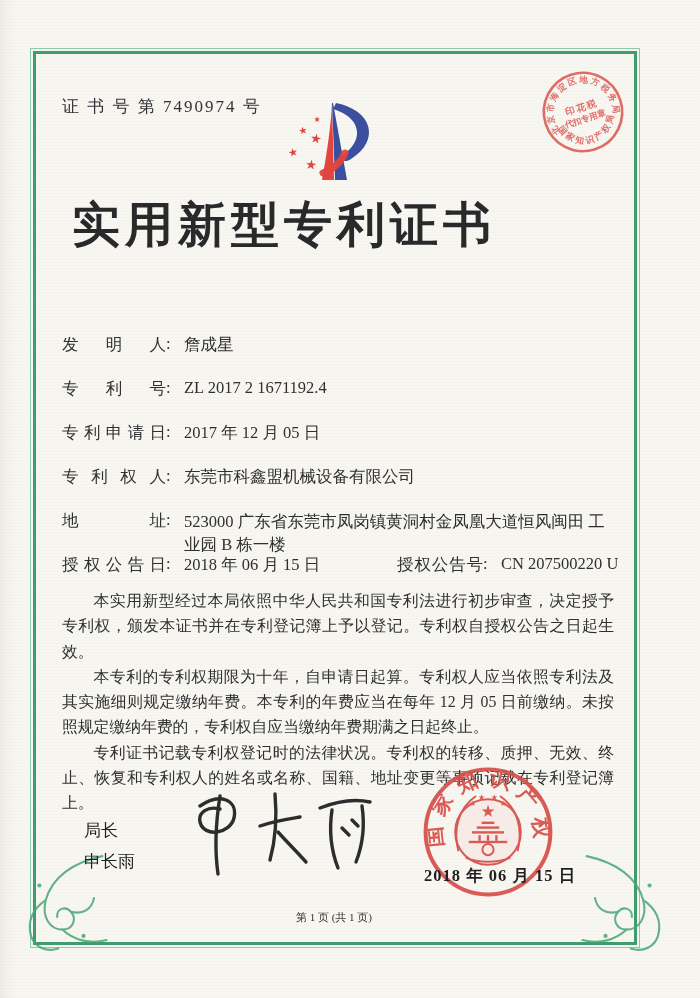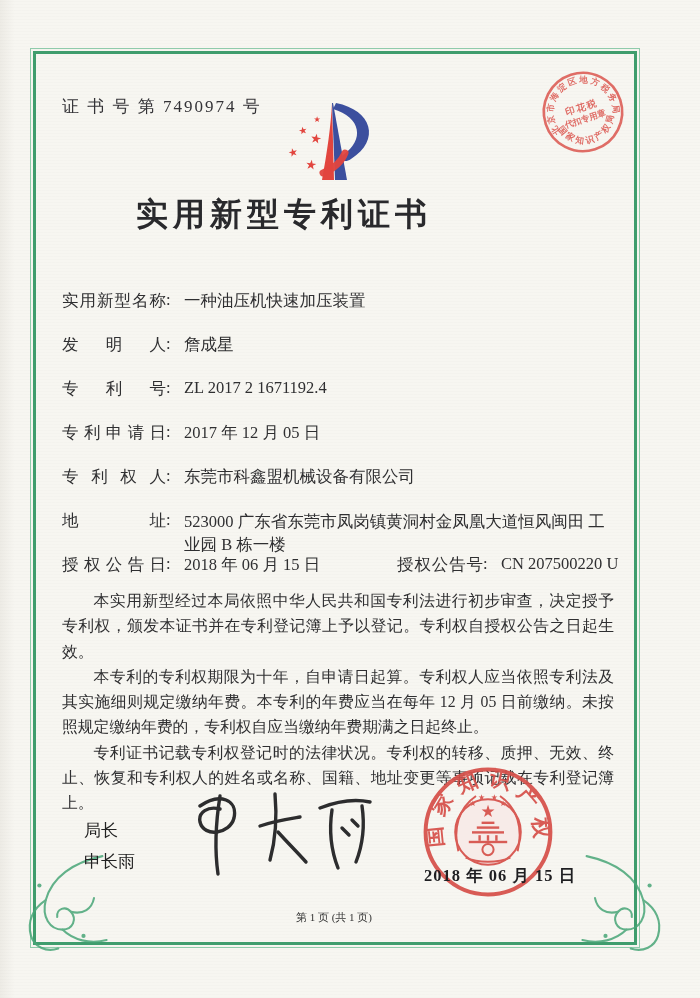--- a/index.html
+++ b/index.html
@@ -14,21 +14,21 @@
     color:#2f2f31;
     padding-left:36px;
   }
   
   .frame{position:absolute;left:30px;top:48px;width:608px;height:898px;
          border:1px solid #8fcbab;}
   .frame-inner{position:absolute;inset:2px;border:3px solid #3f9d6d;}
   .cert-number{position:absolute;left:62px;top:95px;font-size:17px;letter-spacing:2px;color:#333236;}
   .logo{position:absolute;left:275px;top:95px;}
   .title{position:absolute;left:30px;top:193px;width:508px;text-align:center;
-         font-size:32px;font-weight:600;letter-spacing:5px;color:#29292c;}
+         font-size:48px;font-weight:600;letter-spacing:5px;color:#29292c;}
   .row{position:absolute;left:62px;font-size:16.5px;white-space:nowrap;color:#2f2f31;}
   .lbl{display:inline-block;width:104px;text-align:justify;text-align-last:justify;
        text-justify:inter-character;vertical-align:top;}
   .cln{display:inline-block;width:18px;vertical-align:top;}
   .val{vertical-align:top;}
   .row-address .val{display:inline-block;width:432px;white-space:normal;line-height:23px;}
   .grant-right{position:absolute;left:386px;top:554px;font-size:16.5px;white-space:nowrap;}
   .grant-right .lbl{width:86px;margin-left:11px;}
   .paras{position:absolute;left:62px;top:588px;width:552px;font-size:15.8px;
          line-height:25.3px;text-align:justify;color:#2f2f31;font-family:Liberation Serif, serif;}
@@ -104,23 +104,20 @@
       <text font-size="10.5" font-weight="bold">
         <textPath href="#tsBot" startOffset="0" textLength="90" lengthAdjust="spacing">国家知识产权局</textPath>
       </text>
       <text x="60" y="58" text-anchor="middle" font-size="11.5" letter-spacing="2" font-weight="bold">印花税</text>
       <text x="60" y="72" text-anchor="middle" font-size="10.2" font-weight="bold">代扣专用章</text>
     </g>
   </svg>
 
   <div class="title">实用新型专利证书</div>
 
-  <div class="row" style="top:290px">
-    <span class="lbl">实用新型名称</span><span class="cln">:</span><span class="val">一种油压机快速加压装置</span>
-  </div>
   <div class="row" style="top:334px">
     <span class="lbl">发明人</span><span class="cln">:</span><span class="val">詹成星</span>
   </div>
   <div class="row" style="top:378px">
     <span class="lbl">专利号</span><span class="cln">:</span><span class="val">ZL 2017 2 1671192.4</span>
   </div>
   <div class="row" style="top:422px">
     <span class="lbl">专利申请日</span><span class="cln">:</span><span class="val">2017 年 12 月 05 日</span>
   </div>
   <div class="row" style="top:466px">

